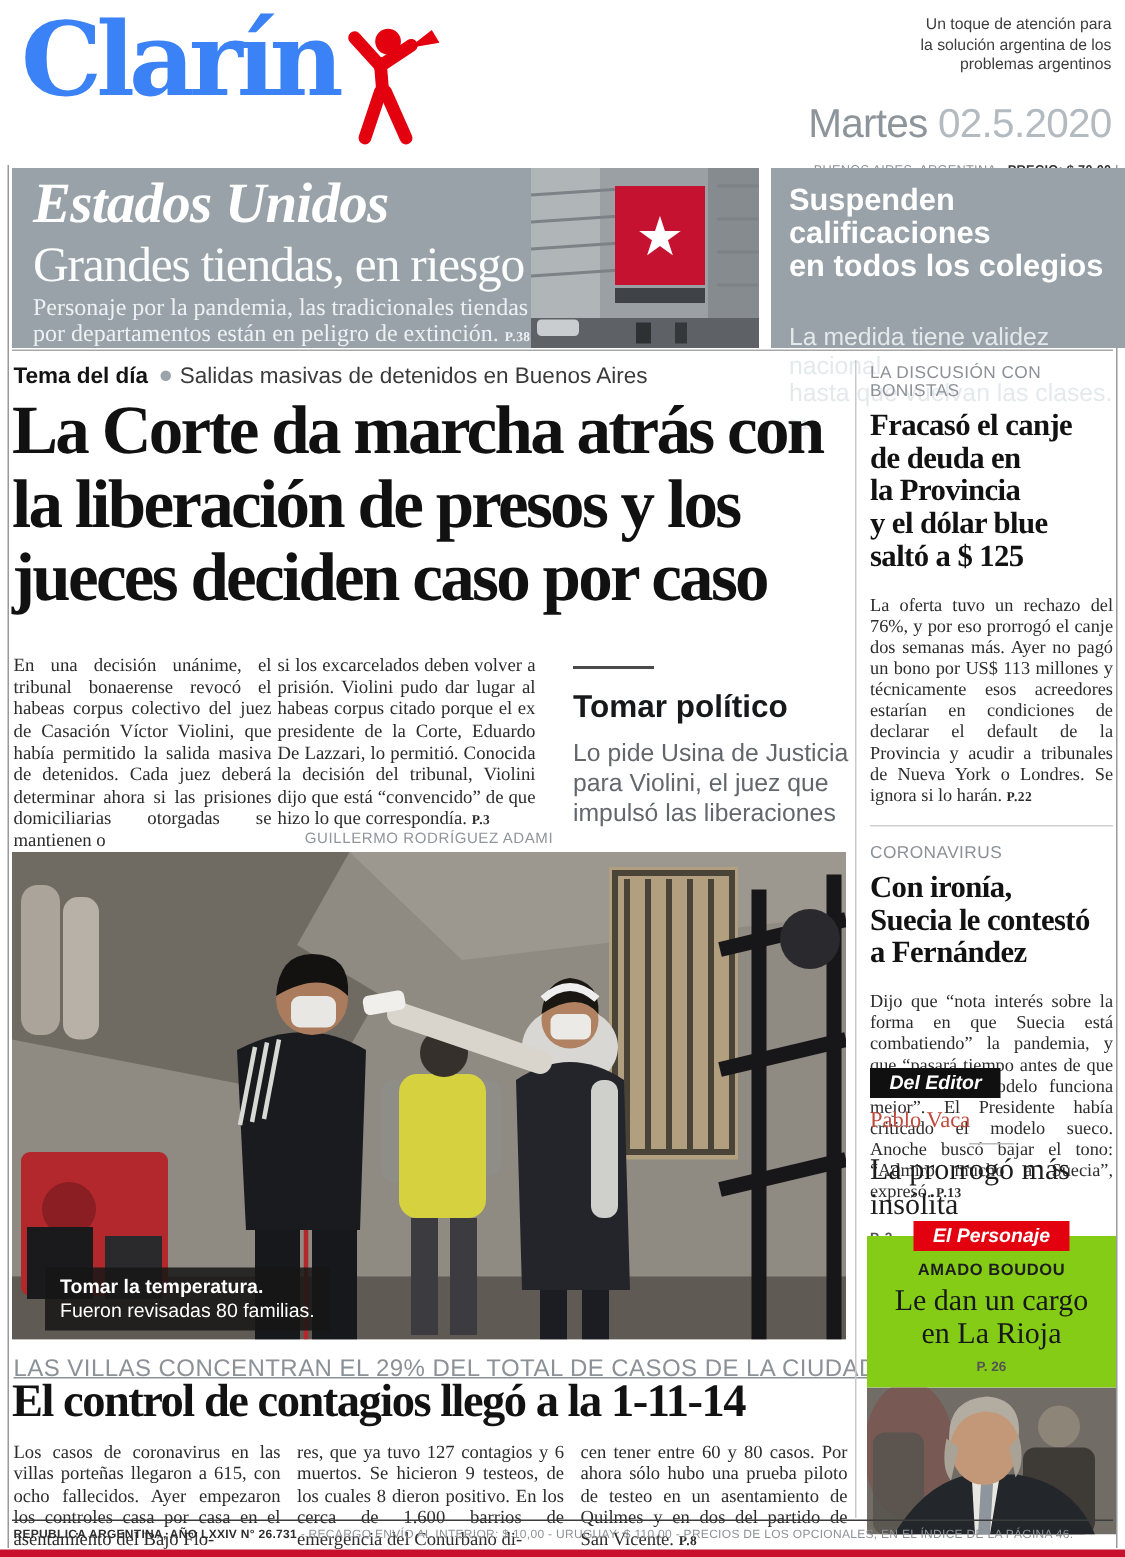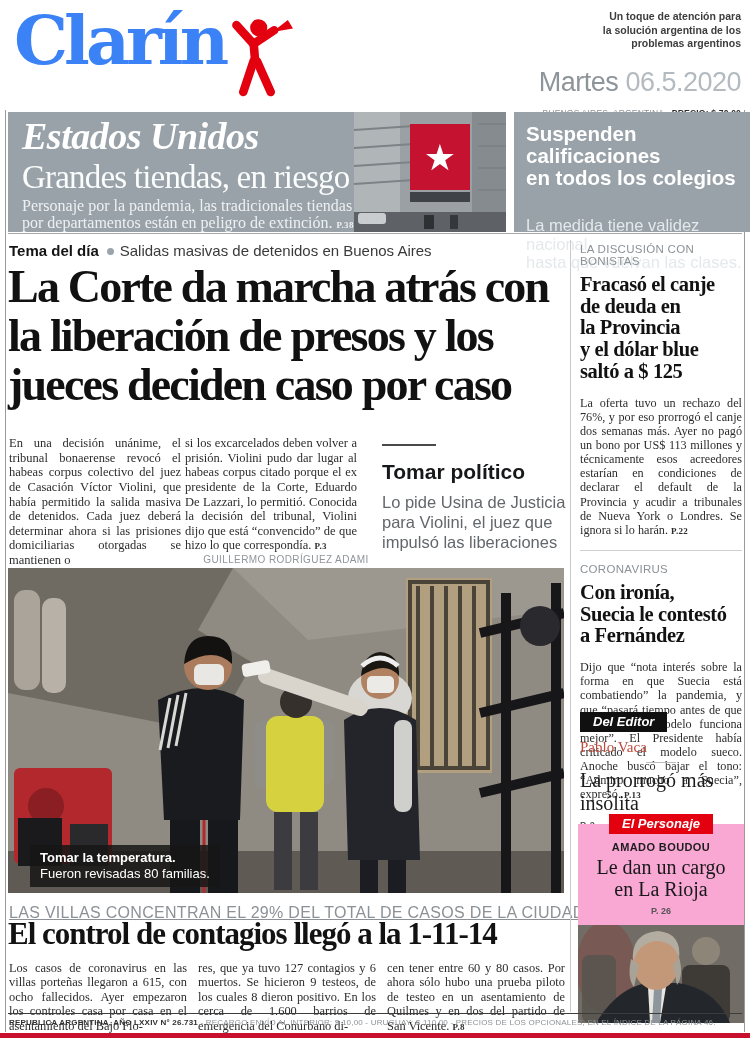--- a/index.html
+++ b/index.html
@@ -8,21 +8,21 @@
   .preline{white-space:pre-line;}
   
   .frame-l{position:absolute;left:5px;top:110px;bottom:6px;width:1px;background:#9a9a9a;}
   .frame-r{position:absolute;right:5px;top:110px;bottom:6px;width:1px;background:#9a9a9a;}
   
   .logo{position:absolute;left:14px;top:8px;display:flex;align-items:flex-start;}
   .logo-text{font-family:"DejaVu Serif",serif;font-weight:700;font-size:68px;line-height:.95;
              color:#3b82f6;letter-spacing:-4px;}
   .trumpeter{margin-left:-4px;margin-top:2px;}
   .mast-right{position:absolute;right:9px;top:10px;text-align:right;}
-  .tagline{font-weight:700;font-size:10.5px;line-height:1.3;color:#3d3d3d;}
+  .tagline{font-weight:400;font-size:10.5px;line-height:1.3;color:#3d3d3d;}
   .date-line{margin-top:16px;font-size:27px;letter-spacing:-0.5px;}
   .date-day{color:#8d959b;}
   .date-num{color:#b3bbc0;}
   .place-line{margin-top:10px;font-size:8.5px;letter-spacing:.2px;color:#8d9296;}
   .price{font-weight:700;color:#2f2f2f;}
   
   .banner-left{position:absolute;left:8px;top:112px;width:498px;height:120px;background:#98a2a8;}
   .b-kicker{position:absolute;left:14px;top:2px;font-family:"Liberation Serif",serif;
             font-style:italic;font-weight:700;font-size:38px;color:#fff;letter-spacing:-0.5px;}
   .b-head{position:absolute;left:14px;top:47px;font-family:"Liberation Serif",serif;
@@ -73,21 +73,21 @@
   .editor{position:absolute;left:580px;top:712px;width:162px;text-align:left;}
   .badge-black{display:inline-block;background:#101010;color:#fff;font-weight:700;font-style:italic;
                font-size:13px;padding:2px 13px 3px;}
   .editor-author{margin-top:7px;font-family:"Liberation Serif",serif;font-size:15px;color:#bf4a3c;}
   .editor-minirule{width:30px;border-top:1px solid #bbb;margin:6px auto;}
   .editor-title{font-family:"Liberation Serif",serif;font-size:20px;line-height:1.13;color:#1c1c1c;}
   .mini-pref{margin-top:6px;font-weight:700;font-size:9px;color:#555;}
   .personaje{position:absolute;left:578px;top:814px;width:166px;text-align:center;}
   .badge-red{display:inline-block;background:#e3000f;color:#fff;font-weight:700;font-style:italic;
              font-size:13px;padding:2px 13px 3px;position:relative;z-index:2;}
-  .personaje-box{background:#f9a8d4;margin-top:-10px;padding:17px 6px 9px;}
+  .personaje-box{background:#84cc16;margin-top:-10px;padding:17px 6px 9px;}
   .personaje-kicker{font-weight:700;font-size:11px;letter-spacing:.4px;color:#1d1d1f;}
   .personaje-title{margin-top:3px;font-family:"Liberation Serif",serif;font-size:20px;line-height:1.1;color:#17181a;}
   .personaje-photo{display:block;width:166px;height:98px;}
   
   .foot-rule{position:absolute;top:1013px;left:8px;width:734px;border-top:1px solid #3c3c3c;}
   .footer{position:absolute;top:1018px;left:9px;font-size:8px;letter-spacing:.2px;color:#8d9296;}
   .foot-bold{font-weight:700;color:#2e2e2e;}
   .red-bar{position:absolute;left:0;right:0;bottom:0;height:5px;background:#c8102e;}
 </style>
 </head>
@@ -110,21 +110,21 @@
       <circle cx="44" cy="13" r="10" fill="#e3000f"></circle>
       <path d="M60 18 L78 4 L84 14 Z" fill="#e3000f"></path>
     </svg>
   </div>
   <div class="mast-right">
     <div class="tagline preline">Un toque de atención para
 la solución argentina de los
 problemas argentinos</div>
     <div class="date-line">
       <span class="date-day">Martes</span>
-      <span class="date-num">06.5.2020</span>
+      <span class="date-num">02.5.2020</span>
     </div>
     <div class="place-line">
       <span>BUENOS AIRES, ARGENTINA -</span>
       <span class="price">PRECIO: $ 70,00</span>
     </div>
   </div>
 
   <div class="banner-left">
     <div class="b-kicker">Estados Unidos</div>
     <div class="b-head">Grandes tiendas, en riesgo</div>

